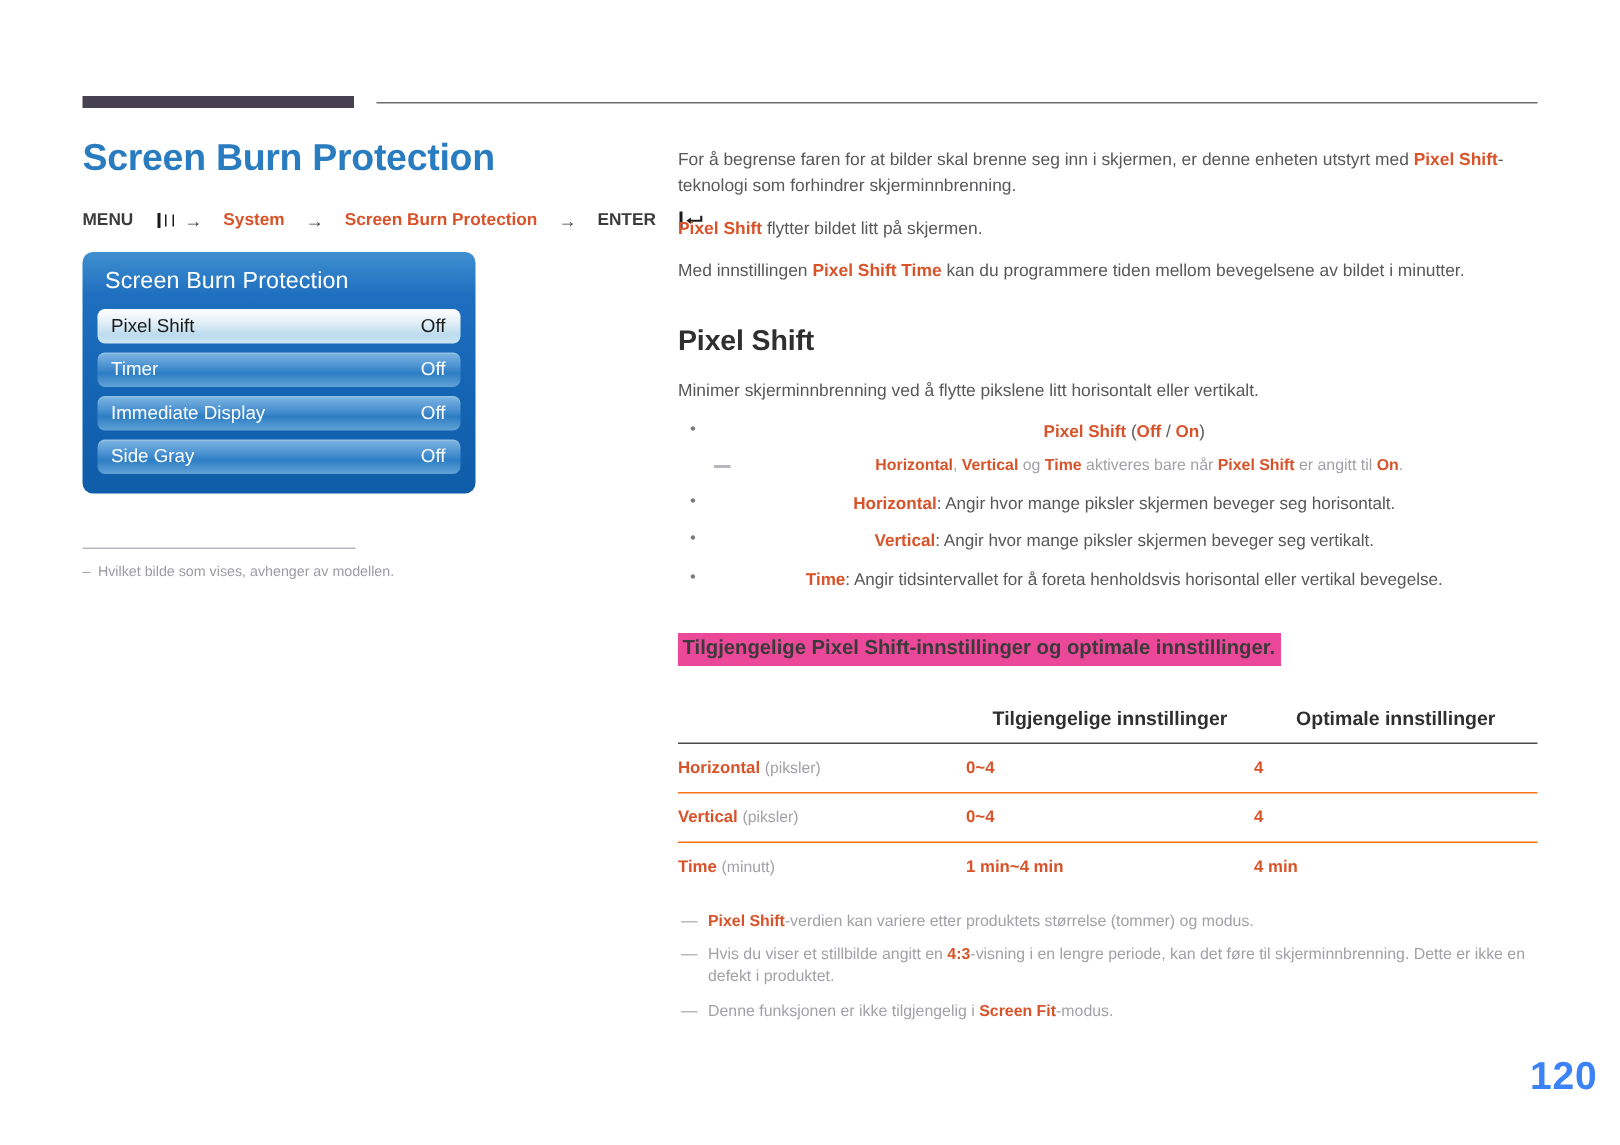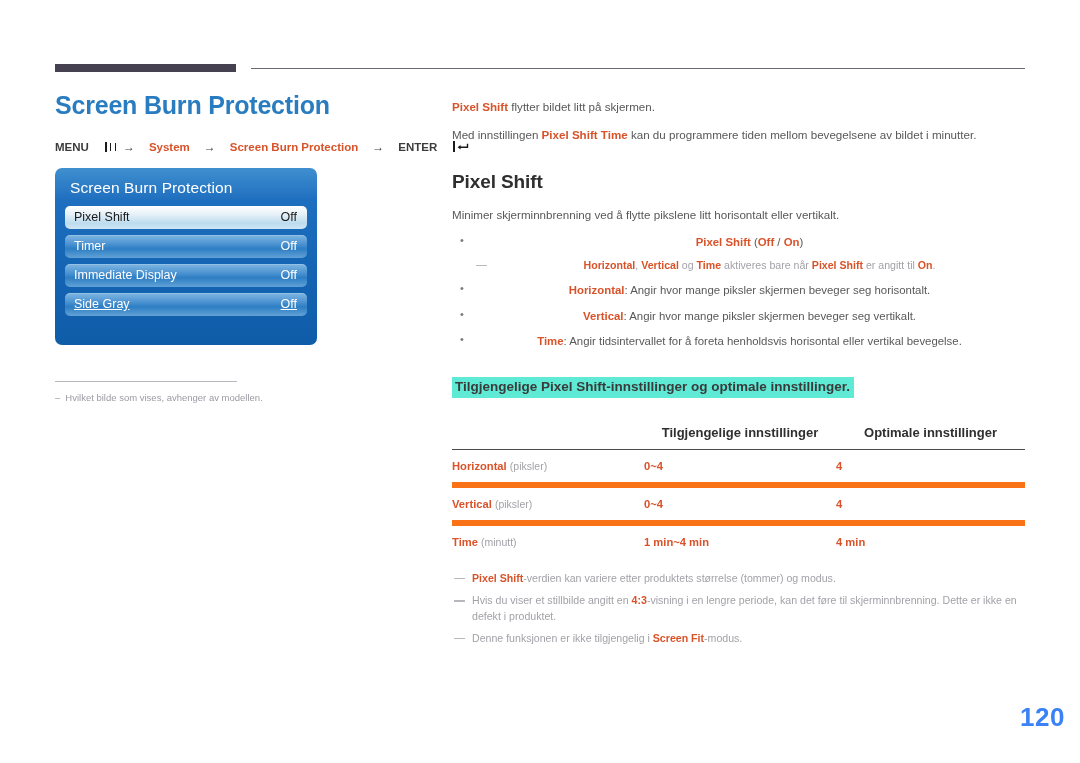--- a/index.html
+++ b/index.html
@@ -148,21 +148,21 @@
     display: flex;
     align-items: center;
     justify-content: space-between;
     padding: 0 10px 0 9px;
     box-sizing: border-box;
     font-size: 12.5px;
     color: #ffffff;
     background: linear-gradient(180deg, #7fb6e2 0%, #4e94d2 38%, #2d7ec4 60%, #61a2d6 100%);
     box-shadow: 0 1px 0 rgba(255,255,255,0.18) inset;
   }
-  .osd-row:last-child { margin-bottom: 16px; text-decoration: underline; }
+  .osd-row:last-child { margin-bottom: 0; }
   .osd-row.selected {
     background: linear-gradient(180deg, #ffffff 0%, #e7f1f8 35%, #bcdcee 75%, #cfe6f4 100%);
     color: #1a1a1a;
   }
   .osd-row .val { font-size: 12.5px; }
 
   
   .left-note-rule {
     width: 182px;
     height: 1px;
@@ -232,21 +232,21 @@
     top: 7px;
     width: 11px;
     height: 1.4px;
     background: #b9b7bd;
   }
   .subnote .accent { color: #d9532a; }
 
   
   .hl-heading {
     display: inline-block;
-    background: #5eead4;
+    background: #ec4899;
     color: #3a3a3a;
     font-weight: bold;
     font-size: 13.5px;
     padding: 2px 4px 3px 3px;
     margin: 18px 0 0 0;
     line-height: 1.2;
   }
 
   
   table.spec {
@@ -260,21 +260,21 @@
     font-weight: bold;
     color: #2f2f2f;
     text-align: center;
     padding: 6px 0 9px 0;
     border-bottom: 1.6px solid #4a4a4a;
   }
   table.spec th.blank { border-bottom: 1.6px solid #4a4a4a; }
   table.spec td {
     font-size: 11.2px;
     padding: 10px 0 10px 0;
-    border-bottom: 6px solid #f97316;
+    border-bottom: 1px solid #f97316;
     vertical-align: middle;
   }
   table.spec tr:last-child td { border-bottom: none; }
   table.spec td.label .accent { font-weight: bold; }
   table.spec td.label .unit { color: #a3a1a7; font-size: 10.5px; }
   table.spec td.v { color: #d9532a; font-weight: bold; }
   .col-a { width: 192px; }
   .col-b { width: 192px; }
   .col-c { width: 189px; }
 
@@ -345,20 +345,23 @@
 
     <div class="left-note-rule"></div>
     <div class="left-note">
       <span class="dash">–</span>
       <span>Hvilket bilde som vises, avhenger av modellen.</span>
     </div>
   </div>
 
   <div class="col-right">
 
+    <p class="para">
+      <span>For å begrense faren for at bilder skal brenne seg inn i skjermen, er denne enheten utstyrt med </span><span class="accent">Pixel Shift</span><span>-teknologi som forhindrer skjerminnbrenning.</span>
+    </p>
 
     <p class="para">
       <span class="accent">Pixel Shift</span><span> flytter bildet litt på skjermen.</span>
     </p>
 
     <p class="para">
       <span>Med innstillingen </span><span class="accent">Pixel Shift Time</span><span> kan du programmere tiden mellom bevegelsene av bildet i minutter.</span>
     </p>
 
     <h2 class="sec-title">Pixel Shift</h2>

